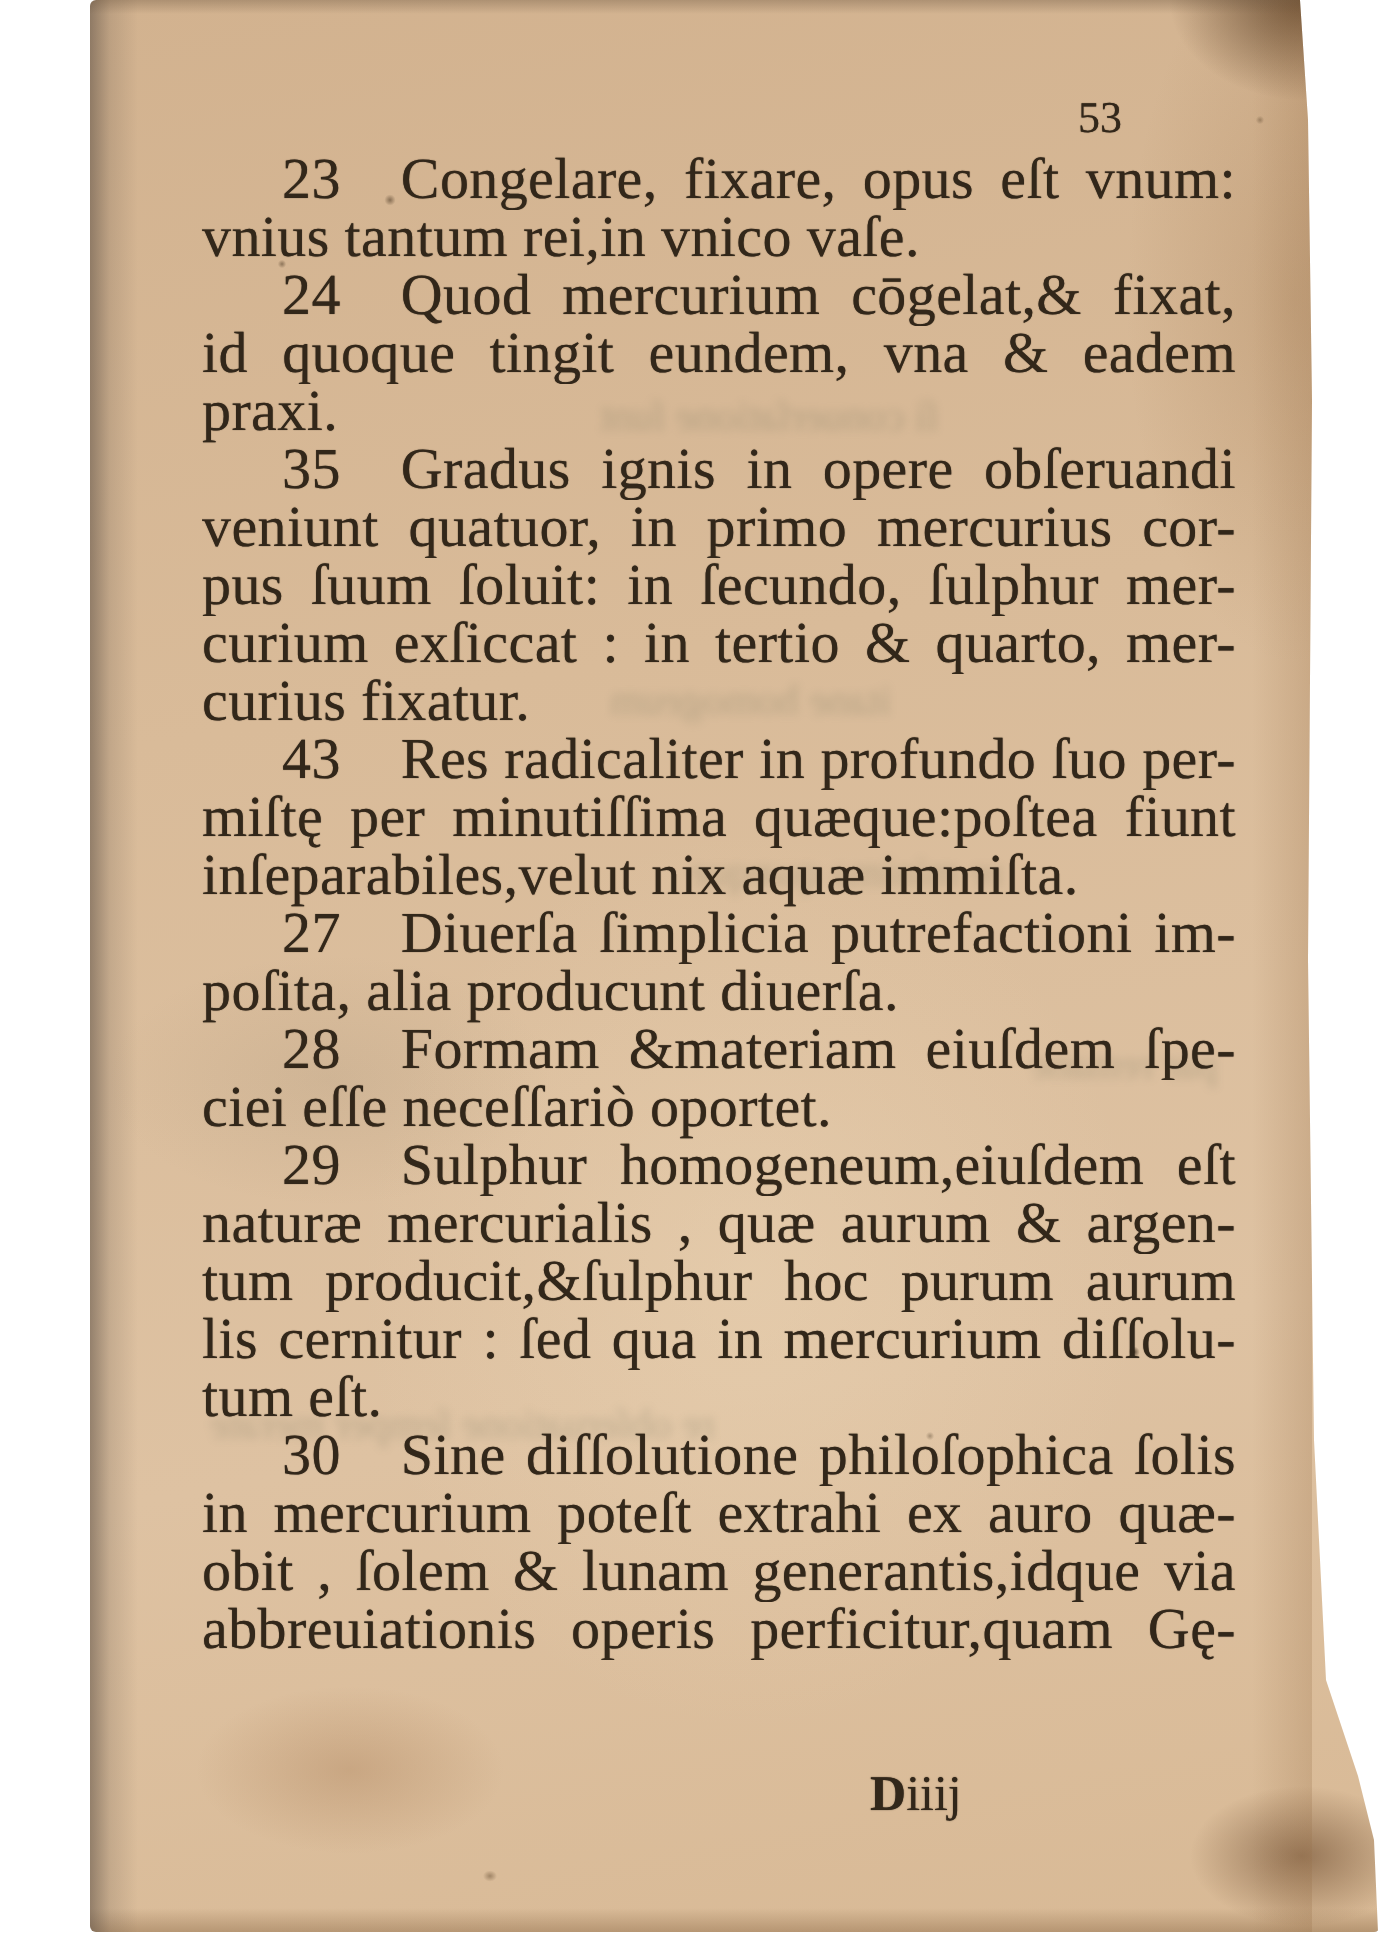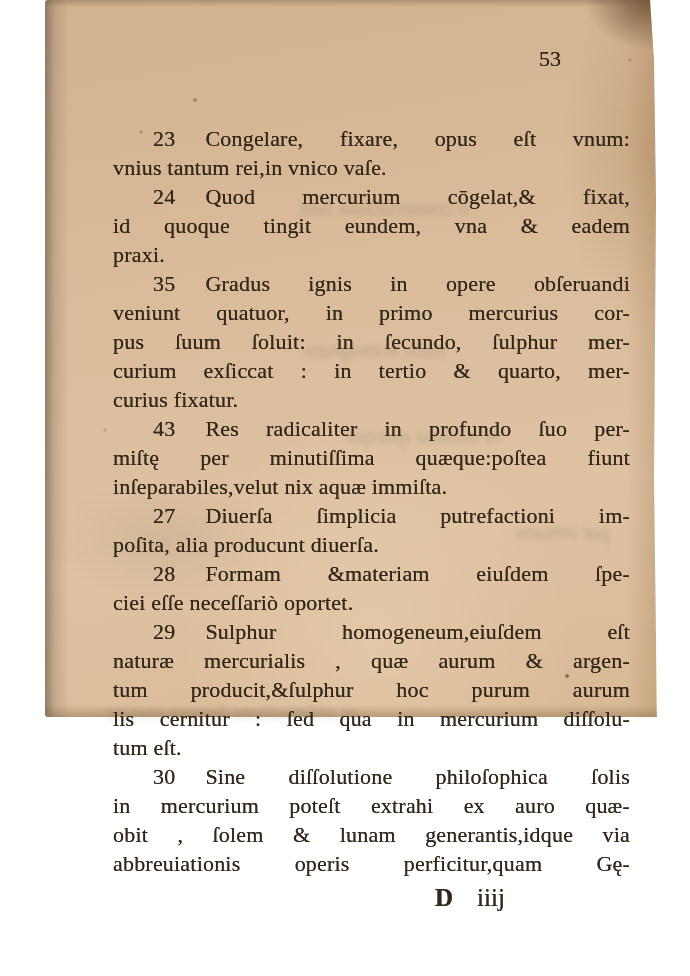--- a/index.html
+++ b/index.html
@@ -15,21 +15,21 @@
     position: relative;
     width: 690px;
     height: 976px;
     background: #ffffff;
   }
   .paper {
     position: absolute;
     left: 45px;
     top: 0;
     width: 645px;
-    height: 717px;
+    height: 966px;
     background-color: #d8bb9a;
     background-image:
       linear-gradient(to bottom, rgba(104,82,60,0.35), rgba(104,82,60,0) 7px),
       linear-gradient(to right, rgba(88,76,66,0.55), rgba(88,76,66,0.18) 10px, rgba(88,76,66,0) 24px),
       linear-gradient(to top, rgba(130,95,60,0.40), rgba(130,95,60,0) 12px),
       radial-gradient(95px 70px at 608px 0px, rgba(86,58,32,0.80), rgba(86,58,32,0) 72%),
       radial-gradient(120px 260px at 602px 150px, rgba(150,108,66,0.25), rgba(150,108,66,0) 70%),
       radial-gradient(80px 50px at 606px 928px, rgba(96,62,34,0.55), rgba(96,62,34,0) 70%),
       radial-gradient(110px 60px at 130px 885px, rgba(158,112,72,0.30), rgba(158,112,72,0) 70%),
       radial-gradient(160px 90px at 120px 540px, rgba(120,110,90,0.12), rgba(120,110,90,0) 70%),
@@ -52,29 +52,28 @@
     position: absolute;
     left: 581px;
     top: 0;
     width: 30px;
     height: 100%;
     background: linear-gradient(to right, rgba(150,110,70,0), rgba(150,110,70,0.25));
     pointer-events: none;
   }
   .textblock {
     position: absolute;
-    left: 68px;
+    left: 56px;
     top: 76px;
     width: 517px;
     color: #32271a;
-    font-size: 22px;
+    font-size: 29px;
     line-height: 29px;
     letter-spacing: 0.2px;
     text-shadow: 0 0 0.5px rgba(50,39,26,0.85);
-    margin-top: 48px;
   }
   .line {
     height: 29px;
     white-space: nowrap;
   }
   .line.jl {
     white-space: normal;
     text-align: justify;
     text-align-last: justify;
     overflow: hidden;
@@ -94,21 +93,21 @@
   }
   .signature {
     position: absolute;
     left: 390px;
     top: 884px;
     font-size: 25px;
     color: #32271a;
     text-shadow: 0 0 0.6px rgba(50,39,26,0.9);
   }
   .signature .sig-letter { font-weight: bold; }
-  .signature .sig-mark { margin-left: 24px; }
+  .signature .sig-mark { }
   .ghost {
     position: absolute;
     color: #6f6f58;
     opacity: 0.30;
     filter: blur(2.5px);
     transform: scaleX(-1);
     font-size: 21px;
     white-space: nowrap;
     pointer-events: none;
   }

